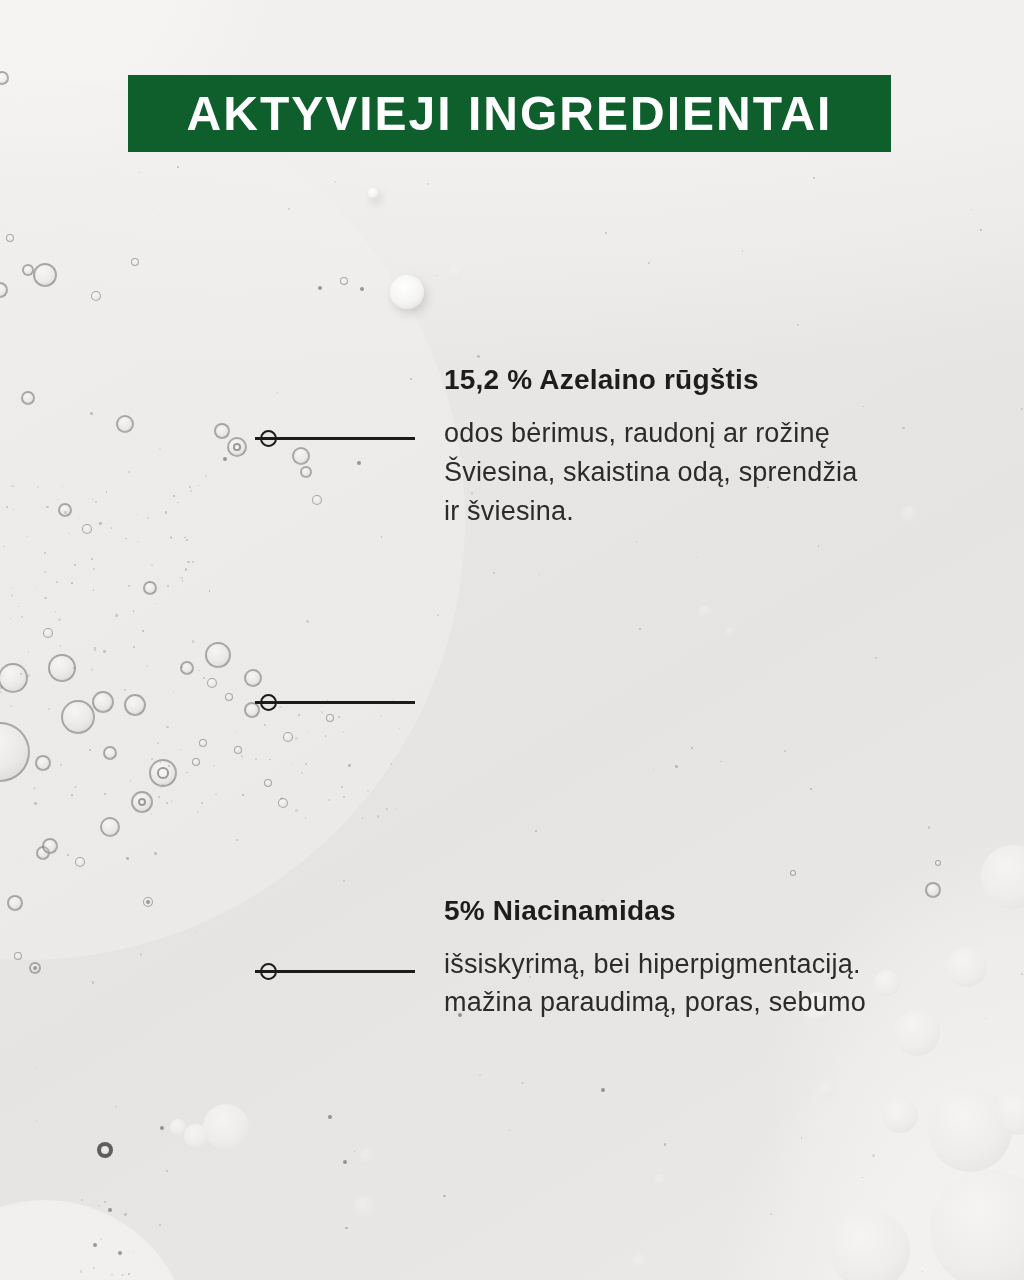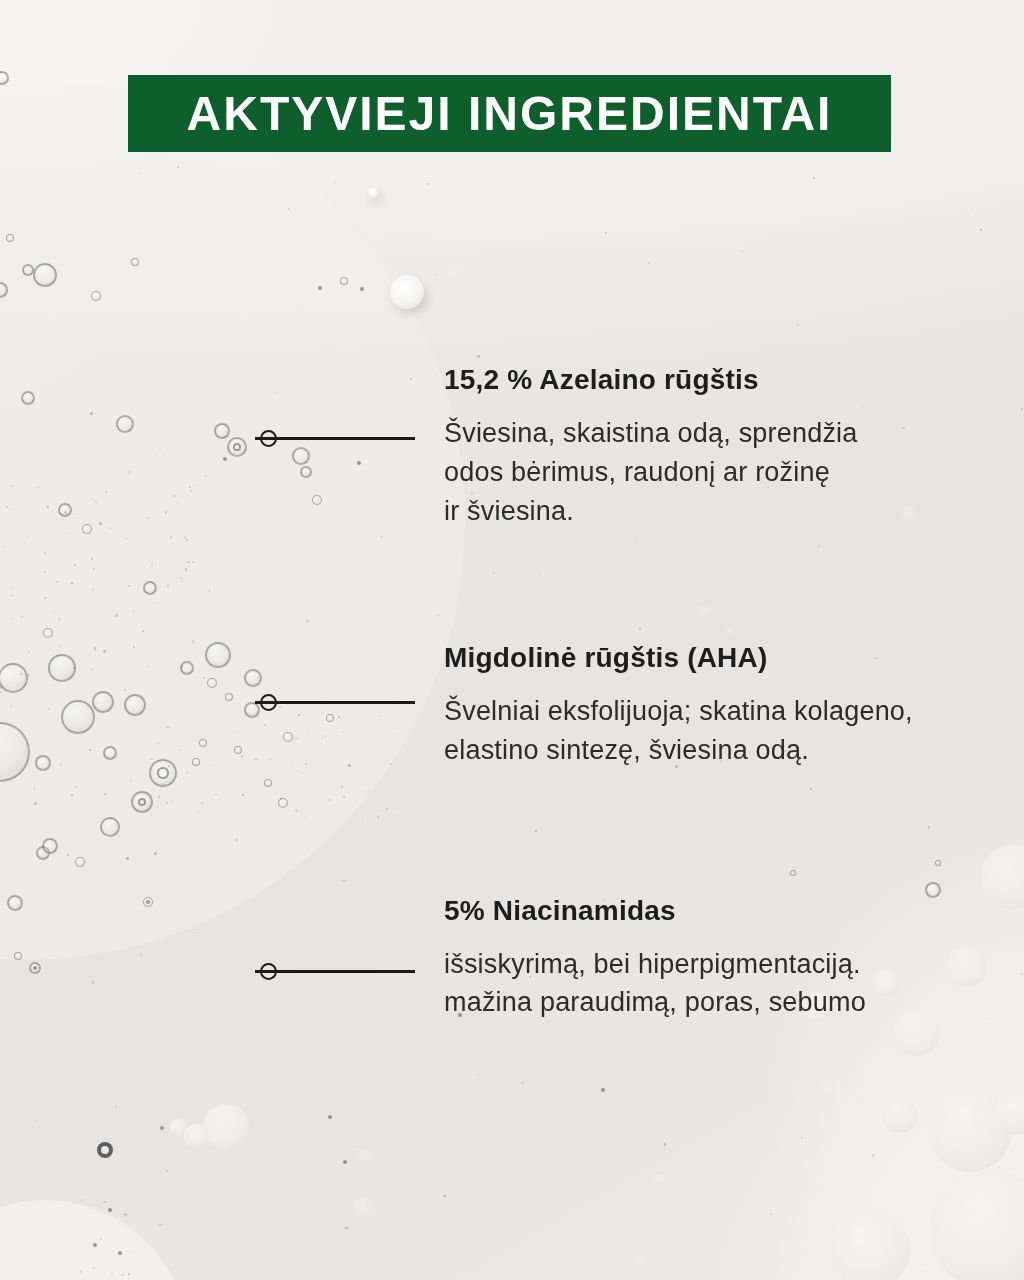--- a/index.html
+++ b/index.html
@@ -447,33 +447,26 @@
     <span class="lead"></span>
   </div>
   <div class="callout" id="call-3">
     <span class="dot"></span>
     <span class="lead"></span>
   </div>
 
   <section class="section" id="sec-1">
     <h2>15,2 % Azelaino rūgštis</h2>
     <div class="desc">
+      <div class="line">odos bėrimus, raudonį ar rožinę</div>
       <div class="line">Šviesina, skaistina odą, sprendžia</div>
-      <div class="line">odos bėrimus, raudonį ar rožinę</div>
       <div class="line">ir šviesina.</div>
     </div>
   </section>
 
-  <section class="section" id="sec-2">
-    <h2>Migdolinė rūgštis (AHA)</h2>
-    <div class="desc">
-      <div class="line">Švelniai eksfolijuoja; skatina kolageno,</div>
-      <div class="line">elastino sintezę, šviesina odą.</div>
-    </div>
-  </section>
 
   <section class="section" id="sec-3">
     <h2>5% Niacinamidas</h2>
     <div class="desc">
       <div class="line">išsiskyrimą, bei hiperpigmentaciją.</div>
       <div class="line">mažina paraudimą, poras, sebumo</div>
     </div>
   </section>
 
 </div>

